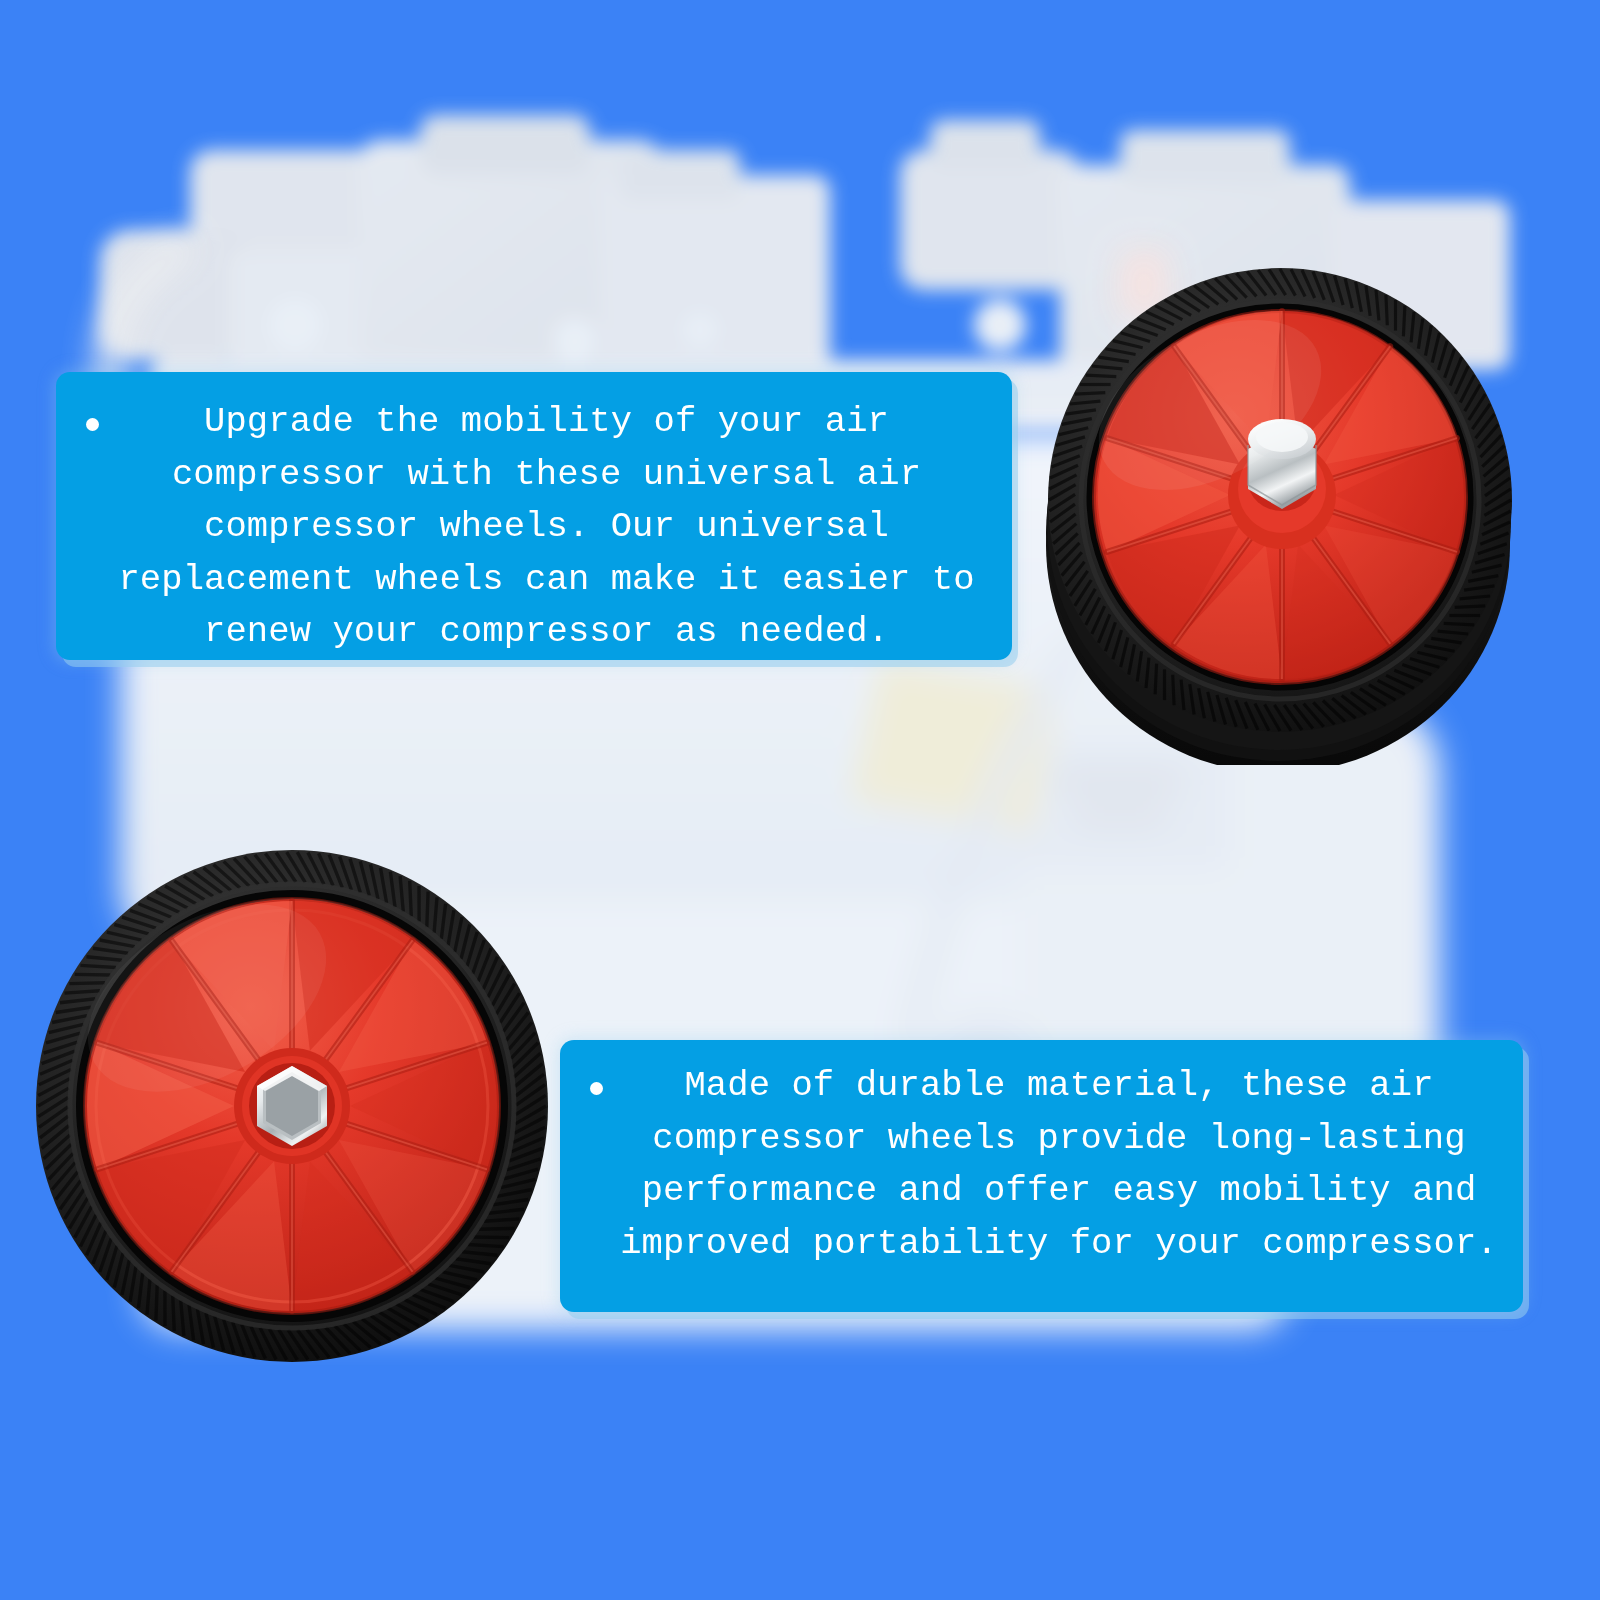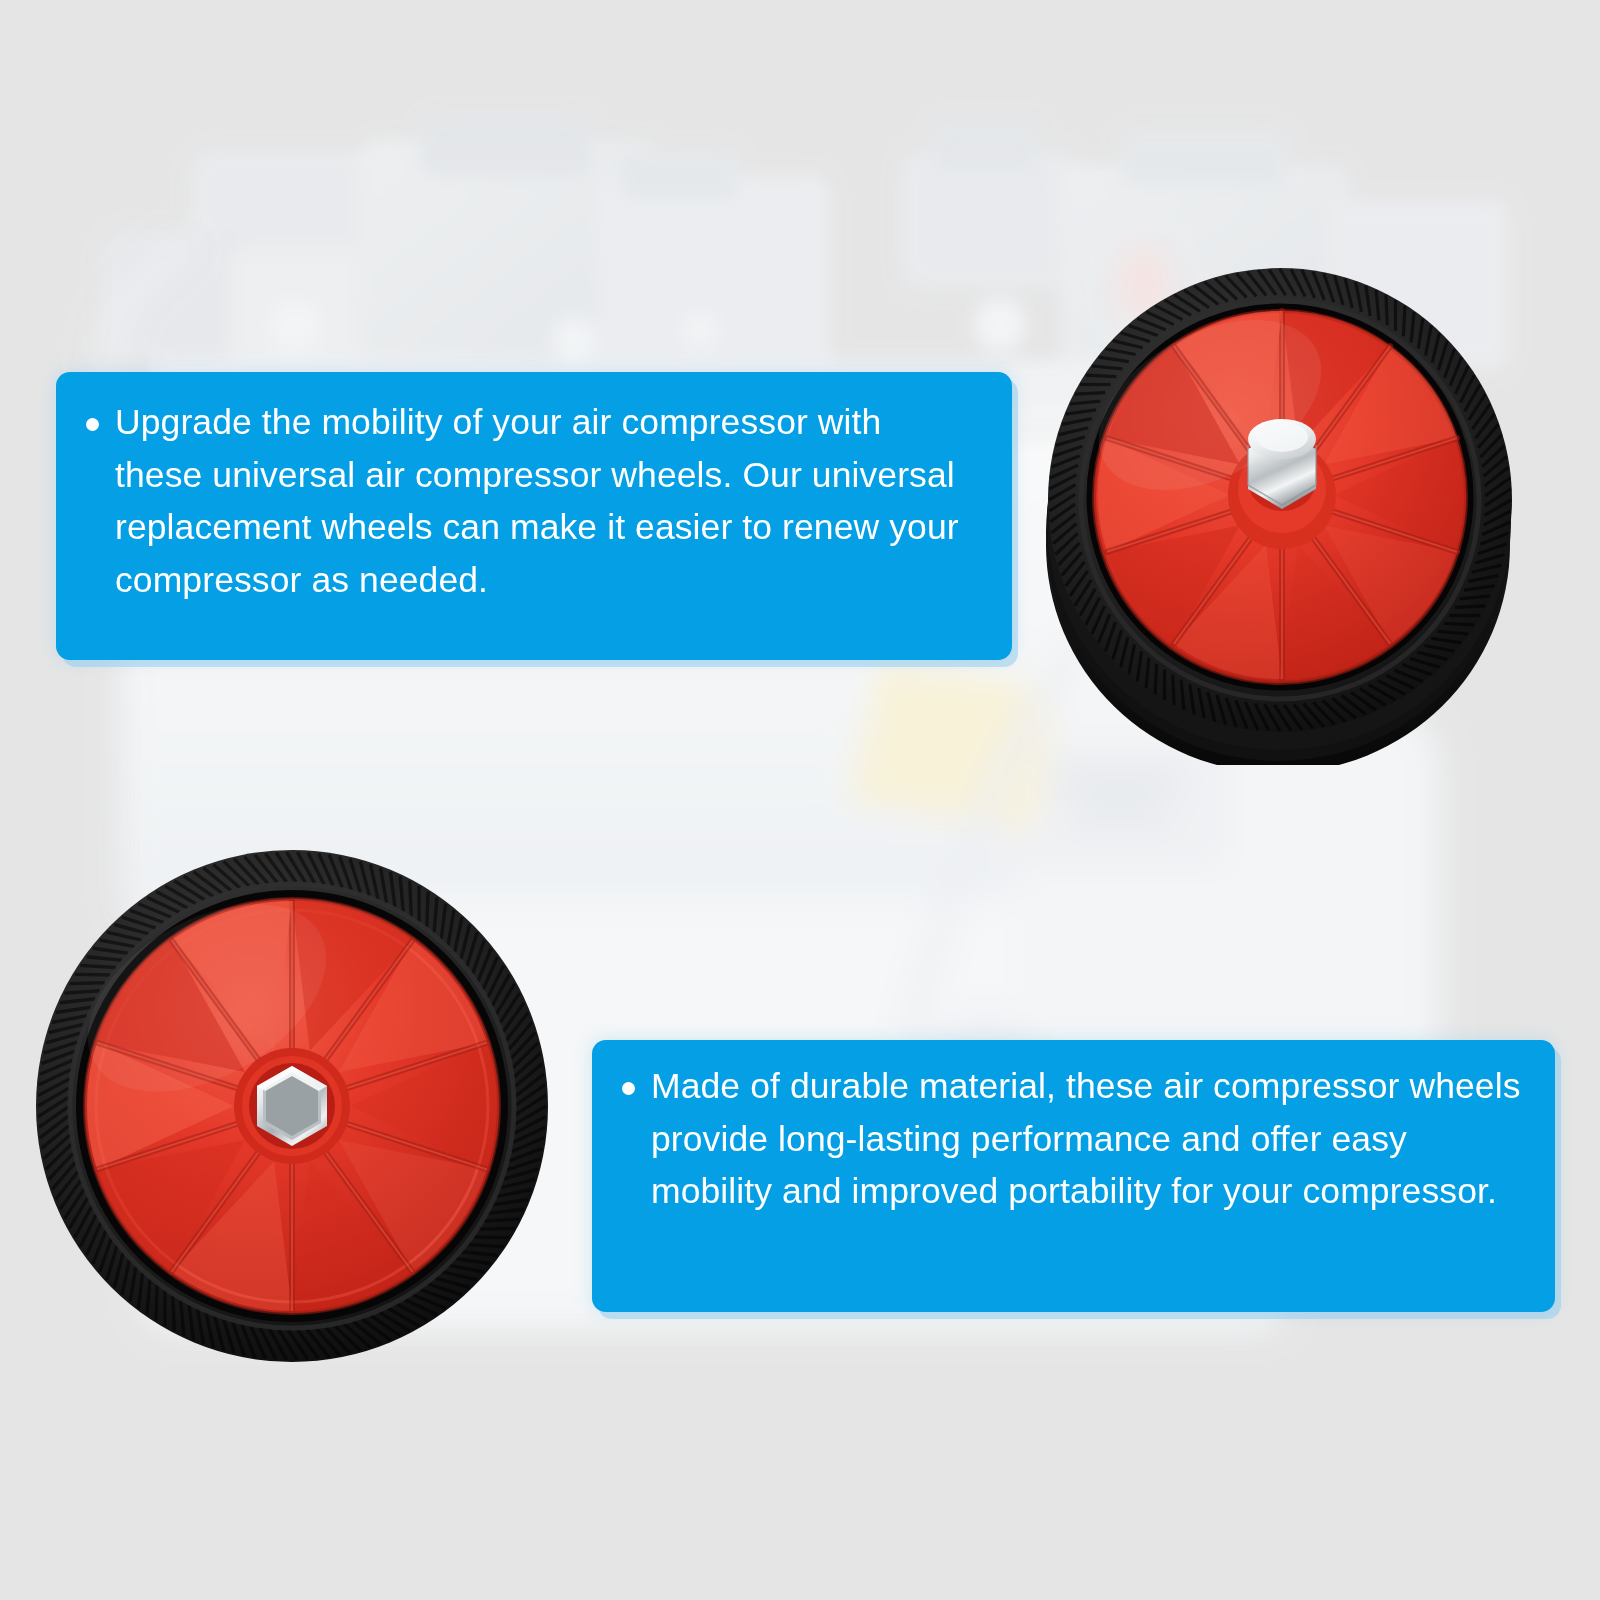--- a/index.html
+++ b/index.html
@@ -4,23 +4,24 @@
 <style>
   html, body {
     margin: 0;
     padding: 0;
     background: #ffffff;
   }
   #page {
     position: relative;
     width: 1600px;
     height: 1600px;
-    background: #e5e5e5;
+    background: #3b82f6;
     overflow: hidden;
-    font-family: Liberation Sans, sans-serif;
+    font-family: Liberation Mono, monospace;
+    text-align: center;
   }
 
   
   .bg-layer {
     position: absolute;
     inset: 0;
     pointer-events: none;
   }
 
   
@@ -55,21 +56,21 @@
   }
 
   #callout-1 {
     left: 56px;
     top: 372px;
     width: 956px;
     height: 288px;
     padding: 24px 34px 24px 30px;
   }
   #callout-2 {
-    left: 592px;
+    left: 560px;
     top: 1040px;
     width: 963px;
     height: 272px;
     padding: 20px 24px 20px 30px;
   }
 
   
   .wheel {
     position: absolute;
   }

